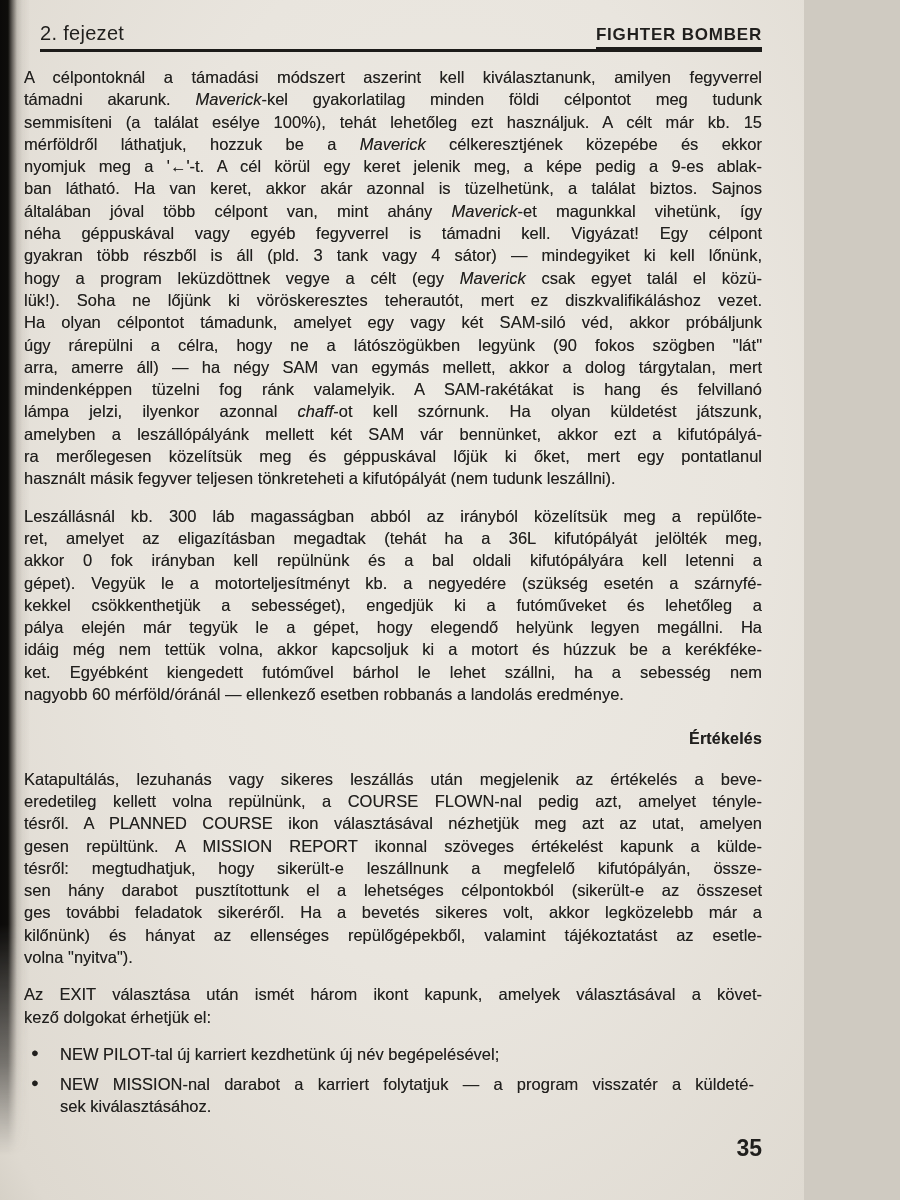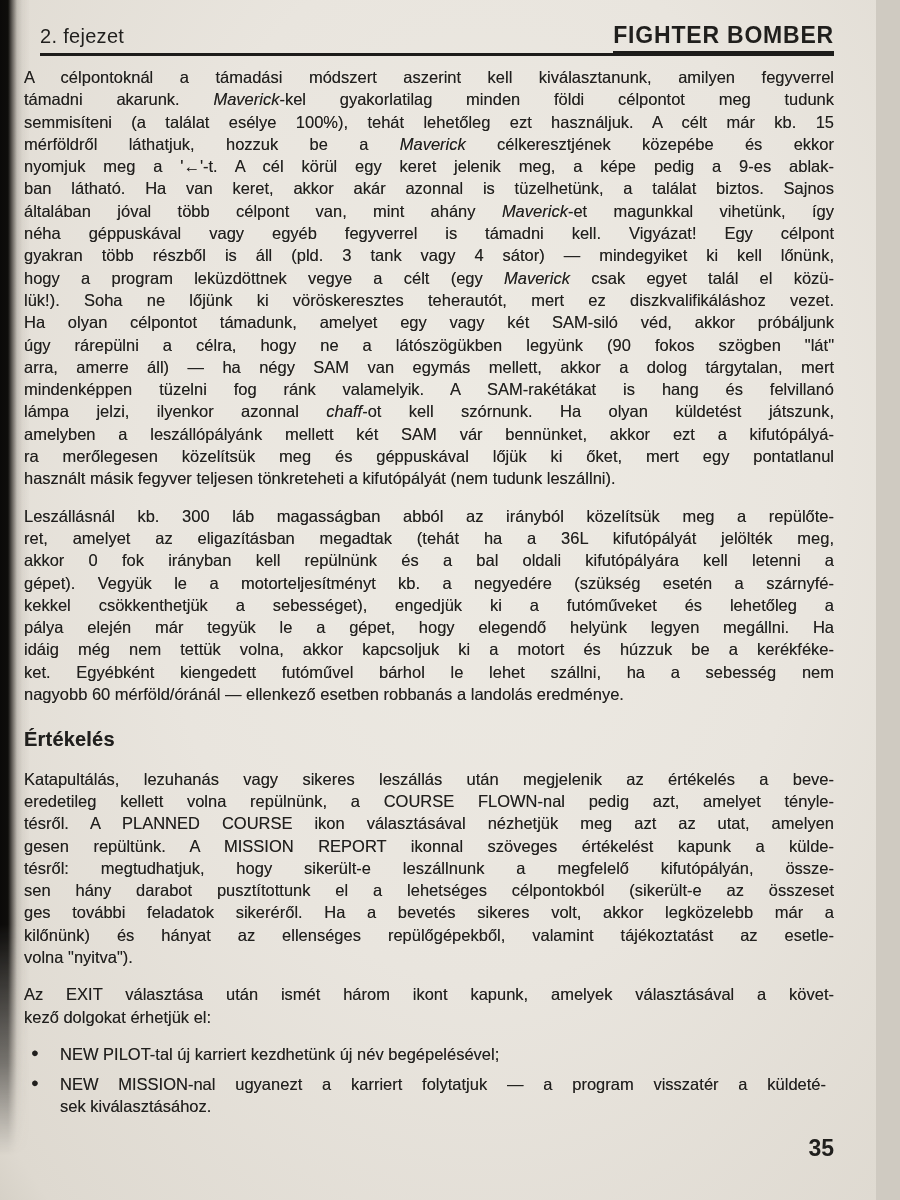--- a/index.html
+++ b/index.html
@@ -1,48 +1,48 @@
 <!DOCTYPE html>
 <html lang="hu"><head>
 <meta charset="utf-8">
 <style>
   html,body { margin:0; padding:0; }
   body { width:900px; height:1200px; background:#cfcac1; font-family:"Liberation Sans", sans-serif; }
   .page {
-    position:relative; width:876px; height:1200px; overflow:hidden;
+    position:relative; width:804px; height:1200px; overflow:hidden;
     background: radial-gradient(ellipse at 55% 38%, #edeae3 0%, #e9e5de 50%, #ded9d0 95%, #d6d1c7 100%);
     color:#201f1d;
   }
   .binding-shadow {
     position:absolute; left:0; top:0; width:30px; height:1155px;
     background: linear-gradient(to right,
       #0b0a09 0px, #0e0d0b 8px,
       rgba(30,26,22,0.65) 12px,
       rgba(70,62,54,0.22) 17px,
       rgba(90,80,70,0.08) 22px,
       rgba(0,0,0,0) 30px);
     -webkit-mask-image: linear-gradient(to bottom, #000 0%, #000 80%, rgba(0,0,0,0.5) 92%, transparent 100%);
     mask-image: linear-gradient(to bottom, #000 0%, #000 80%, rgba(0,0,0,0.5) 92%, transparent 100%);
   }
   .page-header {
     position:absolute; left:40px; right:42px; top:22px;
     display:flex; justify-content:space-between; align-items:baseline;
     border-bottom:3px solid #1d1c1a; padding-bottom:3px;
   }
   .chapter-label { font-size:20px; letter-spacing:0.3px; }
-  .book-title { font-size:23px; font-weight:bold; letter-spacing:0.8px; border-bottom:2px solid #1d1c1a; padding-bottom:2px; margin-bottom:-3px; }
+  .book-title { font-size:17px; font-weight:bold; letter-spacing:0.8px; border-bottom:2px solid #1d1c1a; padding-bottom:2px; margin-bottom:-3px; }
   .content {
     position:absolute; left:24px; right:42px; top:66px;
     font-size:16.5px; line-height:22.3px;
     text-shadow: 0 0 0.5px rgba(32,31,29,0.55);
   }
   .para { margin:0 0 15px 0; }
   .line { text-align:justify; text-align-last:justify; }
   .line.last { text-align-last:left; }
-  .section-heading { font-size:20px; font-weight:bold; margin:23px 0 17px 0; letter-spacing:0.2px; }
+  .section-heading { font-size:16px; font-weight:bold; margin:23px 0 17px 0; letter-spacing:0.2px;text-align:right; }
   .bullet-item { position:relative; padding-left:28px; margin:0 0 6px 0; }
   .bullet-item .para { margin:8px; }
   .bullet-marker { position:absolute; left:7px; top:-1px; font-size:13px; }
   .page-number { position:absolute; right:42px; bottom:38px; font-size:23px; font-weight:bold; }
   i { }
 </style>
 </head>
 <body>
 
 <div class="page">
@@ -104,20 +104,20 @@
       </div>
       <div class="bullet-item">
         <span class="bullet-marker">●</span>
         <div class="para">
           <div class="line last">NEW PILOT-tal új karriert kezdhetünk új név begépelésével;</div>
         </div>
       </div>
       <div class="bullet-item">
         <span class="bullet-marker">●</span>
         <div class="para">
-          <div class="line">NEW MISSION-nal ugyanezt a karriert folytatjuk — a program visszatér a küldeté-</div>
+          <div class="line">NEW MISSION-nal darabot a karriert folytatjuk — a program visszatér a küldeté-</div>
           <div class="line last">sek kiválasztásához.</div>
         </div>
       </div>
     </div>
 
   <div class="page-number">35</div>
 </div>
 
 </body></html>

